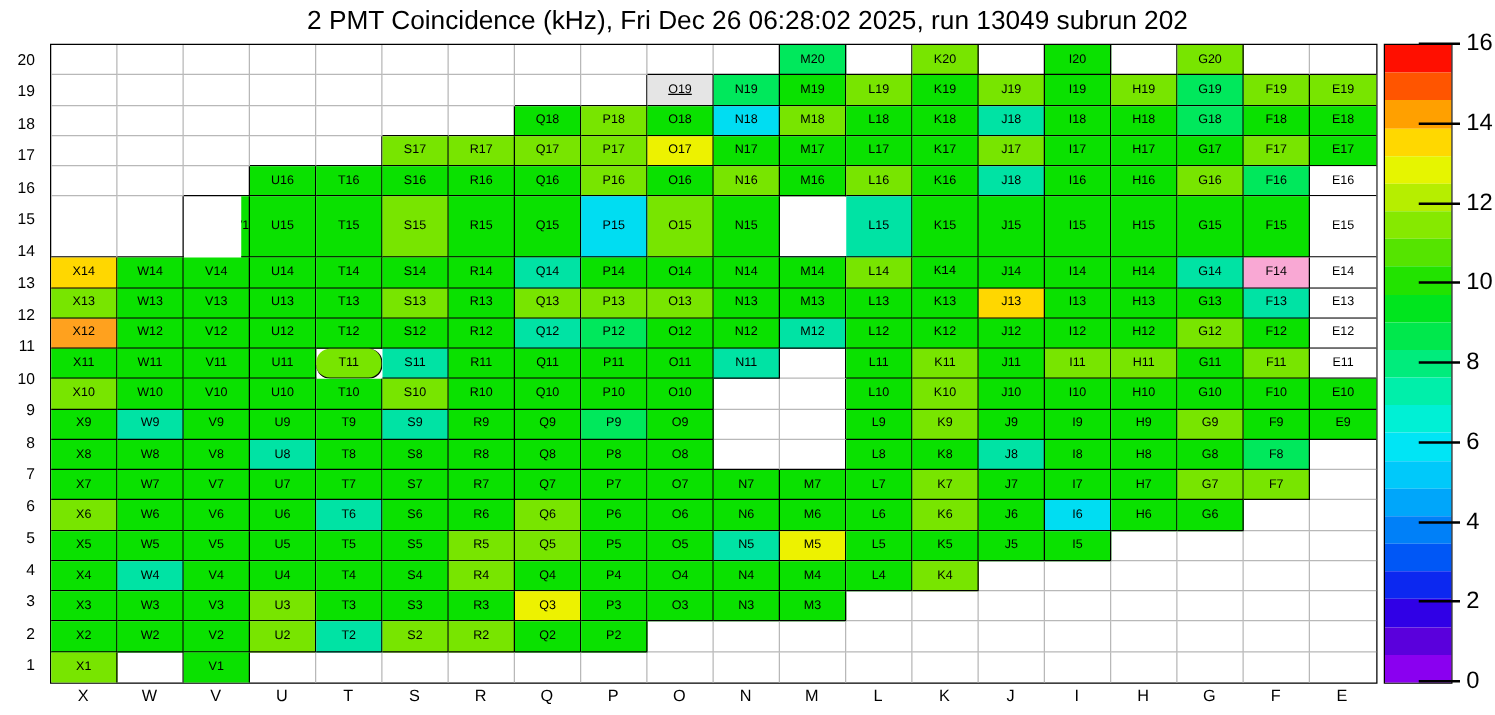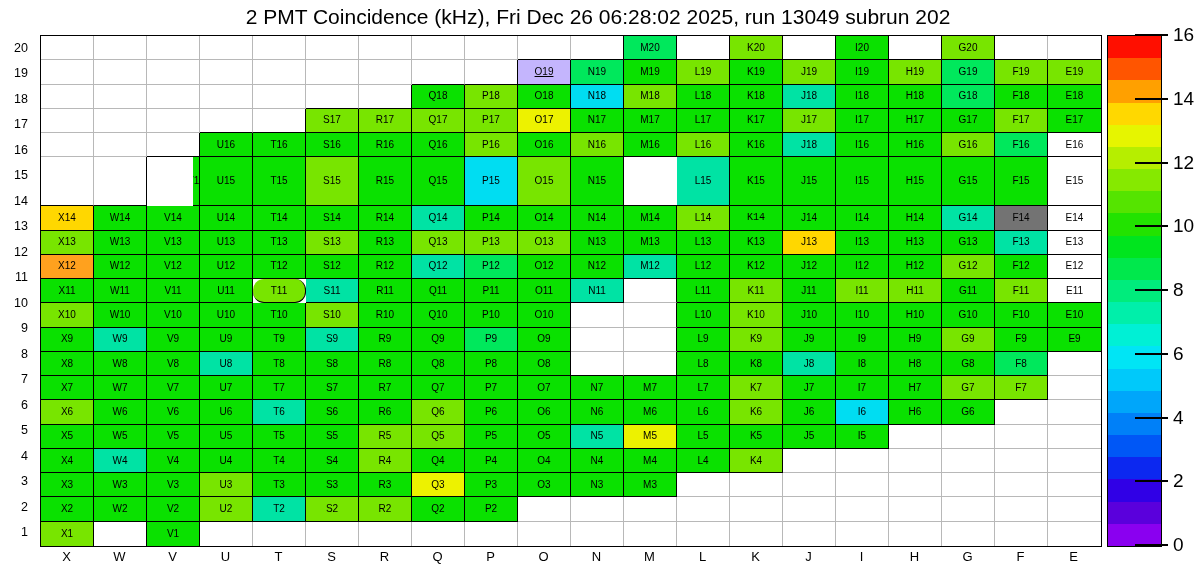--- a/index.html
+++ b/index.html
@@ -97,21 +97,21 @@
     <div class="cell" style="border-bottom-color: rgb(0, 0, 0); border-right: none;"></div>
     <div class="cell"></div>
     <div class="cell"></div>
     <div class="cell"></div>
     <div class="cell"></div>
     <div class="cell"></div>
     <div class="cell"></div>
     <div class="cell"></div>
     <div class="cell" style="border-bottom-color: rgb(0, 0, 0);"></div>
     <div class="cell" style="border-right-color: rgb(0, 0, 0); border-bottom-color: rgb(0, 0, 0);"></div>
-    <div class="cell" style="background: #c4b5fd; border-right-color: rgb(0, 0, 0); border-bottom-color: rgb(0, 0, 0); text-decoration: underline;">O19</div>
+    <div class="cell" style="background: #e5e5e5; border-right-color: rgb(0, 0, 0); border-bottom-color: rgb(0, 0, 0); text-decoration: underline;">O19</div>
     <div class="cell" style="background: rgb(0, 232, 92); border-right-color: rgb(0, 0, 0); border-bottom-color: rgb(0, 0, 0);">N19</div>
     <div class="cell" style="background: rgb(10, 225, 0); border-right-color: rgb(0, 0, 0); border-bottom-color: rgb(0, 0, 0);">M19</div>
     <div class="cell" style="background: rgb(120, 229, 0); border-right-color: rgb(0, 0, 0); border-bottom-color: rgb(0, 0, 0);">L19</div>
     <div class="cell" style="background: rgb(10, 225, 0); border-right-color: rgb(0, 0, 0); border-bottom-color: rgb(0, 0, 0);">K19</div>
     <div class="cell" style="background: rgb(120, 229, 0); border-right-color: rgb(0, 0, 0); border-bottom-color: rgb(0, 0, 0);">J19</div>
     <div class="cell" style="background: rgb(10, 225, 0); border-right-color: rgb(0, 0, 0); border-bottom-color: rgb(0, 0, 0);">I19</div>
     <div class="cell" style="background: rgb(120, 229, 0); border-right-color: rgb(0, 0, 0); border-bottom-color: rgb(0, 0, 0);">H19</div>
     <div class="cell" style="background: rgb(0, 232, 92); border-right-color: rgb(0, 0, 0); border-bottom-color: rgb(0, 0, 0);">G19</div>
     <div class="cell" style="background: rgb(120, 229, 0); border-right-color: rgb(0, 0, 0); border-bottom-color: rgb(0, 0, 0);">F19</div>
     <div class="cell" style="background: rgb(120, 229, 0); border-right: none; border-bottom-color: rgb(0, 0, 0);">E19</div>
@@ -206,21 +206,21 @@
     <div class="cell" style="background: rgb(10, 225, 0); border-right-color: rgb(0, 0, 0); border-bottom-color: rgb(0, 0, 0);">P14</div>
     <div class="cell" style="background: rgb(10, 225, 0); border-right-color: rgb(0, 0, 0); border-bottom-color: rgb(0, 0, 0);">O14</div>
     <div class="cell" style="background: rgb(10, 225, 0); border-right-color: rgb(0, 0, 0); border-bottom-color: rgb(0, 0, 0);">N14</div>
     <div class="cell" style="background: rgb(10, 225, 0); border-right-color: rgb(0, 0, 0); border-bottom-color: rgb(0, 0, 0);">M14</div>
     <div class="cell" style="background: rgb(120, 229, 0); border-right-color: rgb(0, 0, 0); border-bottom-color: rgb(0, 0, 0);">L14</div>
     <div class="cell" style="background: rgb(10, 225, 0); border-right-color: rgb(0, 0, 0); border-bottom-color: rgb(0, 0, 0); font-family: Liberation Mono, monospace;">K14</div>
     <div class="cell" style="background: rgb(10, 225, 0); border-right-color: rgb(0, 0, 0); border-bottom-color: rgb(0, 0, 0);">J14</div>
     <div class="cell" style="background: rgb(10, 225, 0); border-right-color: rgb(0, 0, 0); border-bottom-color: rgb(0, 0, 0);">I14</div>
     <div class="cell" style="background: rgb(10, 225, 0); border-right-color: rgb(0, 0, 0); border-bottom-color: rgb(0, 0, 0);">H14</div>
     <div class="cell" style="background: rgb(0, 227, 164); border-right-color: rgb(0, 0, 0); border-bottom-color: rgb(0, 0, 0);">G14</div>
-    <div class="cell" style="background: #737373; border-right-color: rgb(0, 0, 0); border-bottom-color: rgb(0, 0, 0);">F14</div>
+    <div class="cell" style="background: #f9a8d4; border-right-color: rgb(0, 0, 0); border-bottom-color: rgb(0, 0, 0);">F14</div>
     <div class="cell" style="background: rgb(255, 255, 255); border-right: none; border-bottom-color: rgb(0, 0, 0);">E14</div>
     <div class="cell" style="background: rgb(120, 229, 0); border-right-color: rgb(0, 0, 0); border-bottom-color: rgb(0, 0, 0);">X13</div>
     <div class="cell" style="background: rgb(10, 225, 0); border-right-color: rgb(0, 0, 0); border-bottom-color: rgb(0, 0, 0);">W13</div>
     <div class="cell" style="background: rgb(10, 225, 0); border-right-color: rgb(0, 0, 0); border-bottom-color: rgb(0, 0, 0);">V13</div>
     <div class="cell" style="background: rgb(10, 225, 0); border-right-color: rgb(0, 0, 0); border-bottom-color: rgb(0, 0, 0);">U13</div>
     <div class="cell" style="background: rgb(10, 225, 0); border-right-color: rgb(0, 0, 0); border-bottom-color: rgb(0, 0, 0);">T13</div>
     <div class="cell" style="background: rgb(120, 229, 0); border-right-color: rgb(0, 0, 0); border-bottom-color: rgb(0, 0, 0);">S13</div>
     <div class="cell" style="background: rgb(10, 225, 0); border-right-color: rgb(0, 0, 0); border-bottom-color: rgb(0, 0, 0);">R13</div>
     <div class="cell" style="background: rgb(120, 229, 0); border-right-color: rgb(0, 0, 0); border-bottom-color: rgb(0, 0, 0);">Q13</div>
     <div class="cell" style="background: rgb(120, 229, 0); border-right-color: rgb(0, 0, 0); border-bottom-color: rgb(0, 0, 0);">P13</div>

